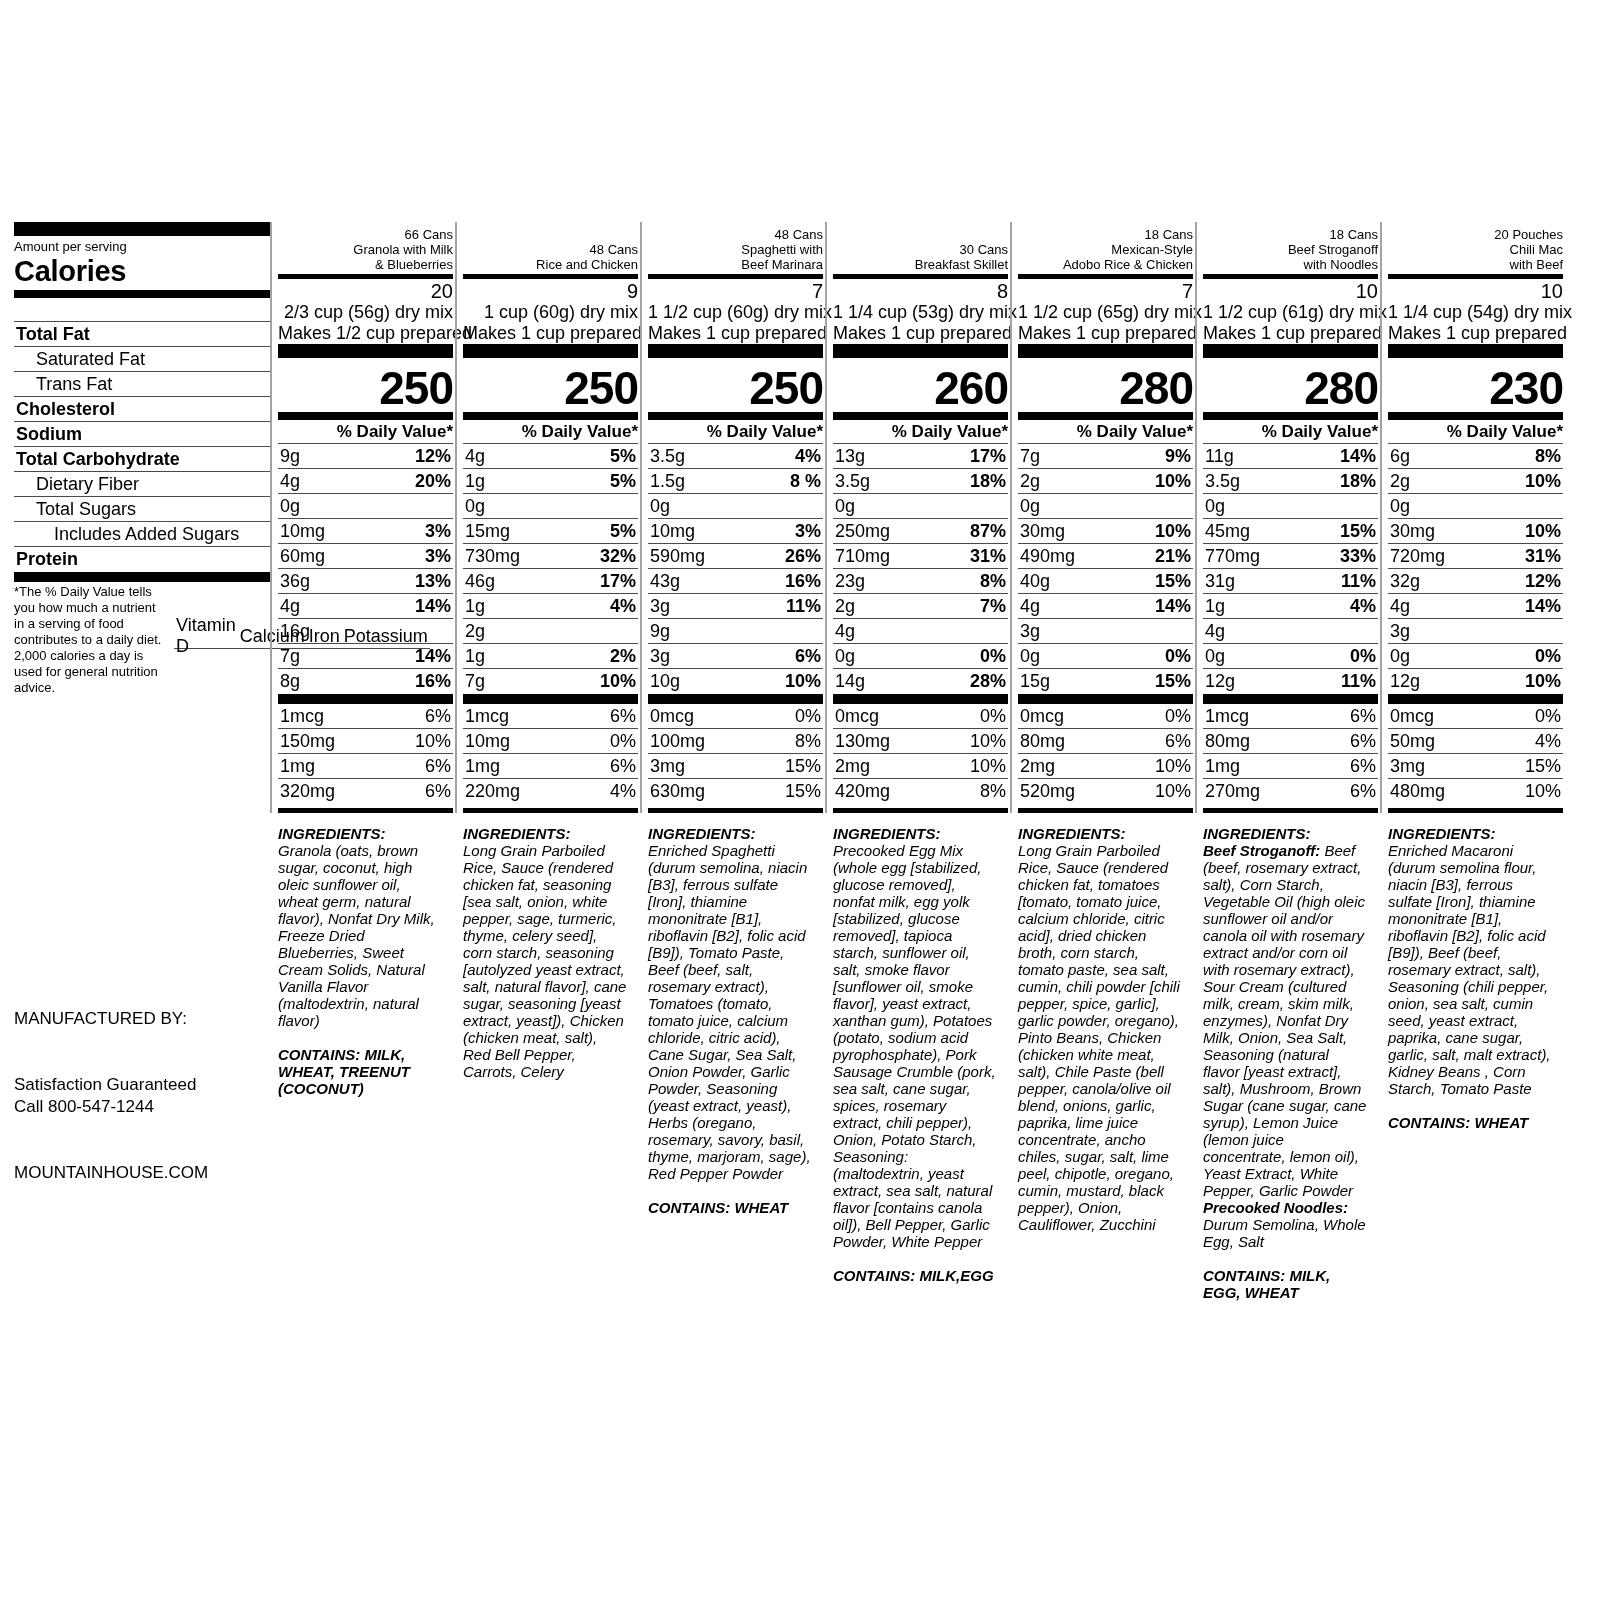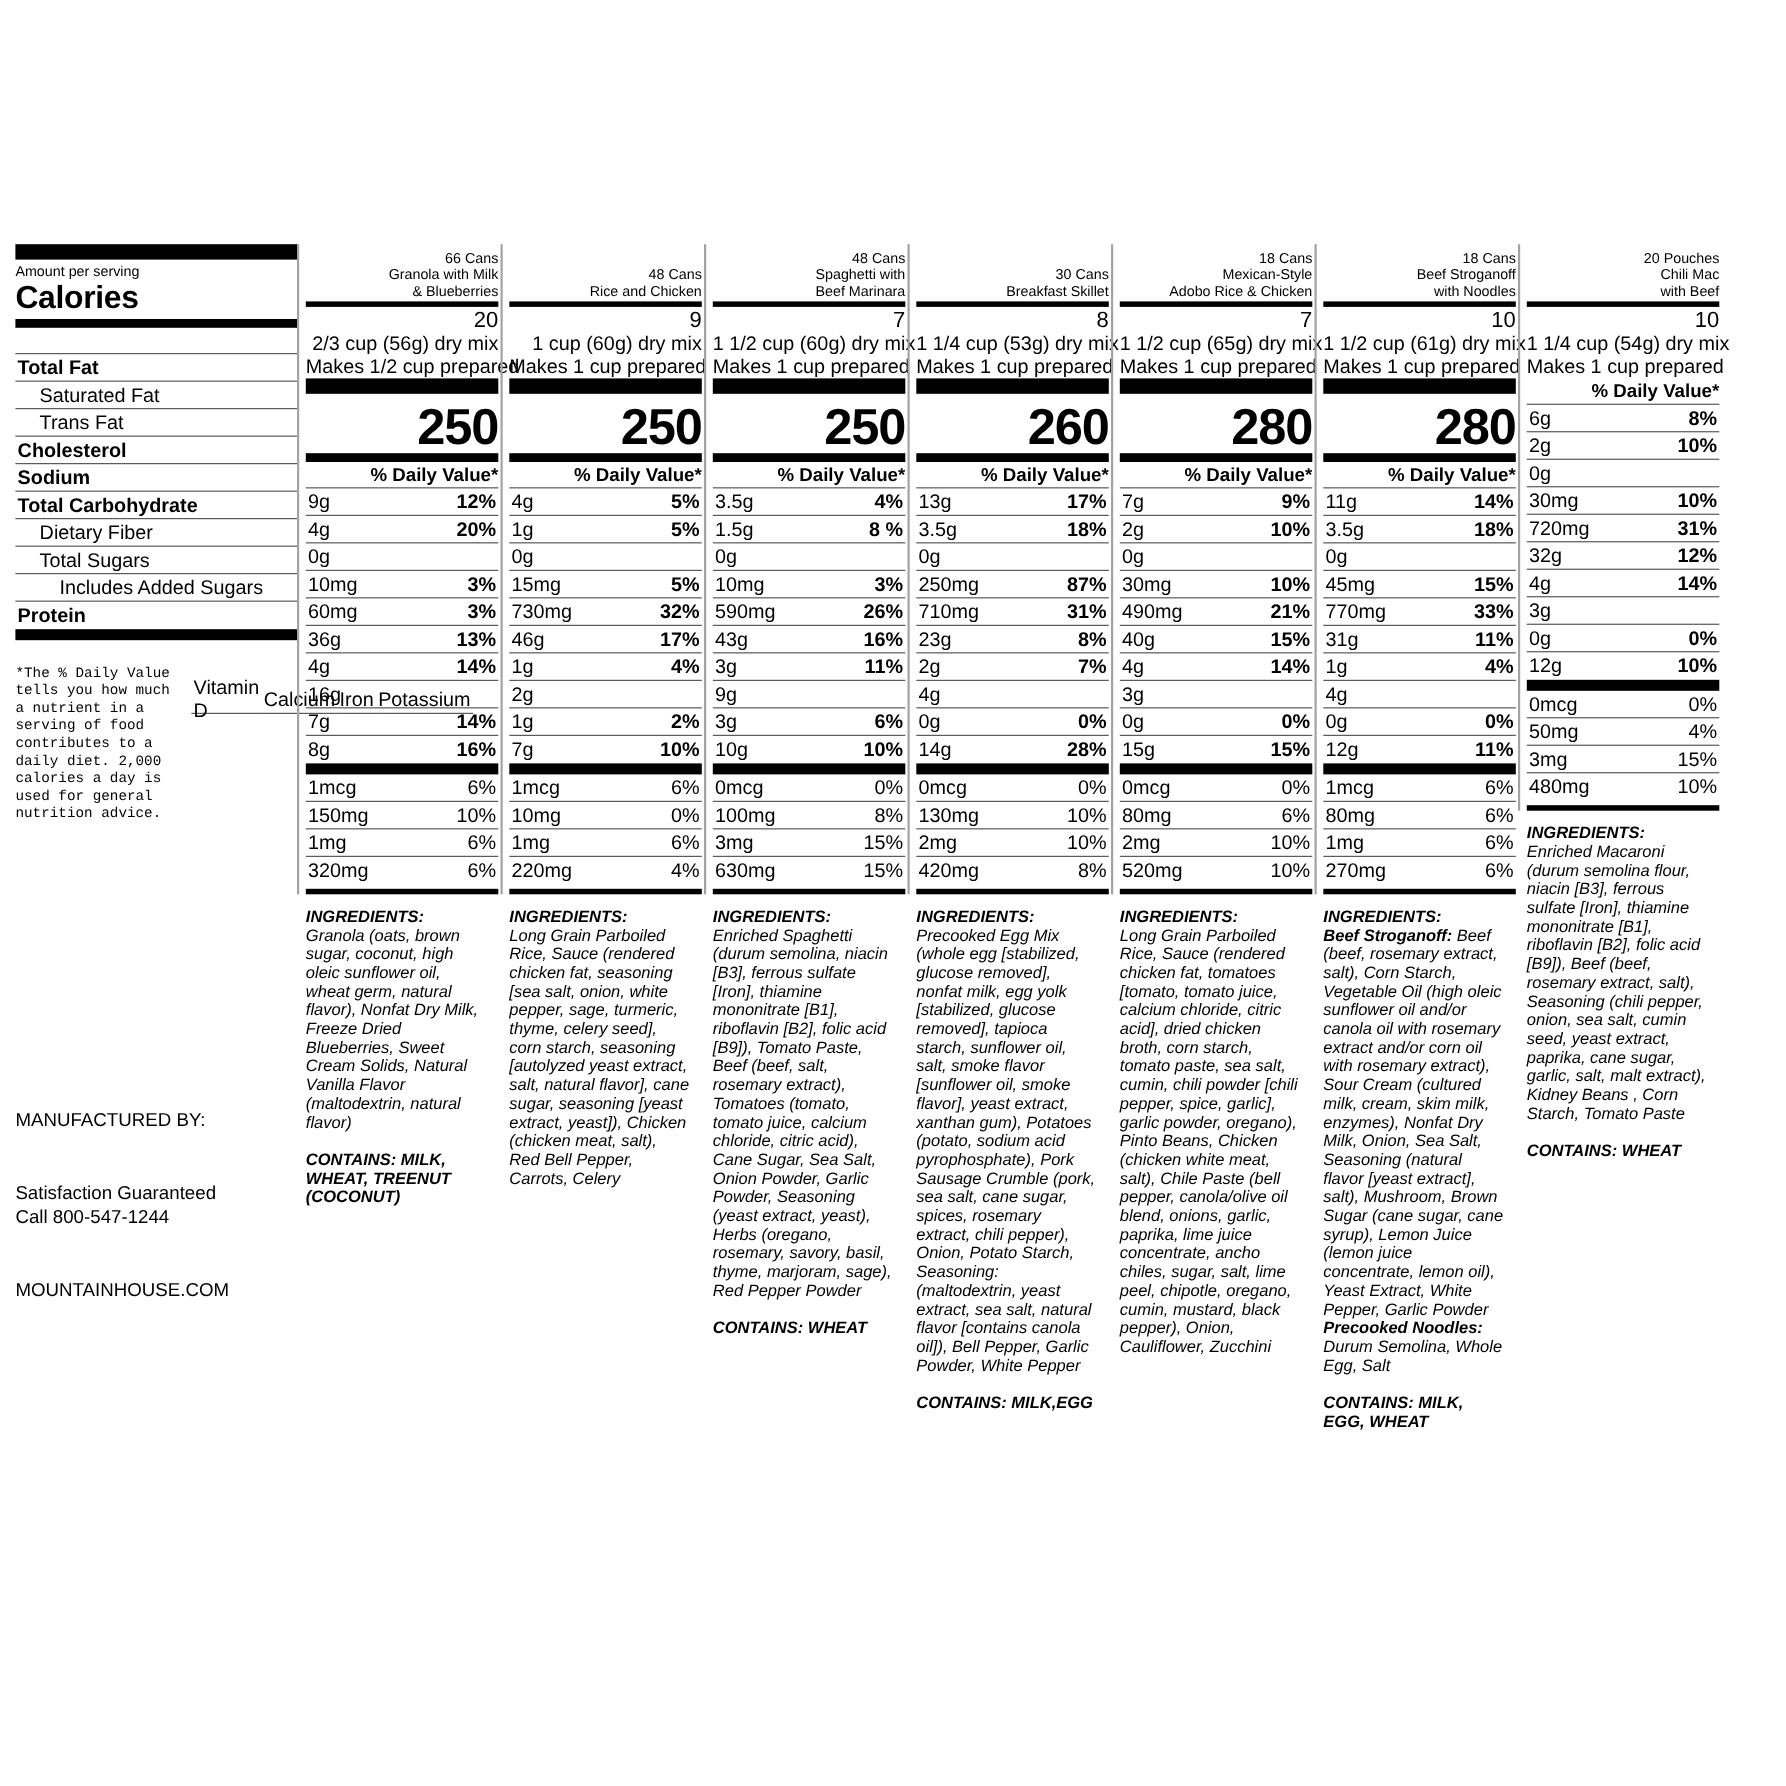--- a/index.html
+++ b/index.html
@@ -41,21 +41,21 @@
   .cal-lbl{font-size:29px;font-weight:bold;line-height:34px;letter-spacing:-0.3px;}
 
   .h-name{height:50px;display:flex;flex-direction:column;justify-content:flex-end;
     align-items:flex-end;text-align:right;font-size:13px;line-height:15px;white-space:pre-line;}
   .h-rule{height:5px;background:#000;margin:2px 0 2px;}
   .h-serv{font-size:20px;line-height:21px;text-align:right;}
   .h-size{font-size:18px;line-height:21px;text-align:right;white-space:nowrap;}
   .cal-num{font-size:46px;font-weight:bold;text-align:right;line-height:60px;letter-spacing:-1px;}
 
   .s-vits{display:flex;height:109px;}
-  .footnote{flex:1;font-size:13px;line-height:16px;padding:22px 6px 0 0;font-family:Liberation Mono, monospace;}
+  .footnote{flex:1;font-size:13px;line-height:16px;padding:2px 6px 0 0;}
   .vlabels{width:96px;display:flex;align-items:center;}
   .vlabels .s-vrow{justify-content:flex-start;}
 
   .ing{margin-top:12px;padding:0 12px 0 8px;font-size:15px;line-height:17px;white-space:pre-line;font-style:italic;}
   .b{font-weight:bold;}
   .contains{font-weight:bold;margin-top:17px;}
 
   .mfg{margin-top:295px;font-size:17px;line-height:22px;white-space:pre-line;}
   .mfg .blk{margin-bottom:22px;}
 </style>
@@ -626,20 +626,24 @@
   <div class="col product-col">
     <div class="tbl">
       <div class="s-head">
         <div class="h-name"><span>20 Pouches</span><span>Chili Mac
 with Beef</span></div>
         <div class="h-rule"></div>
         <div class="h-serv">10</div>
         <div class="h-size">1 1/4 cup (54g) dry mix</div>
         <div class="h-size">Makes 1 cup prepared</div>
       </div>
+      <div class="s-cal">
+        <div class="bar-top"></div>
+        <div class="cal-num">230</div>
+      </div>
       <div class="s-dv">% Daily Value*</div>
       <div class="nrows">
             <div class="s-nrow">
               <span class="amt">6g</span>
               <span class="dv">8%</span>
             </div>
             <div class="s-nrow">
               <span class="amt">2g</span>
               <span class="dv">10%</span>
             </div>

